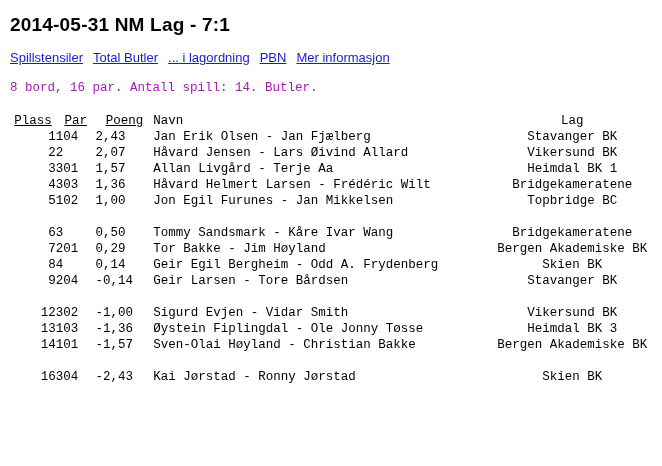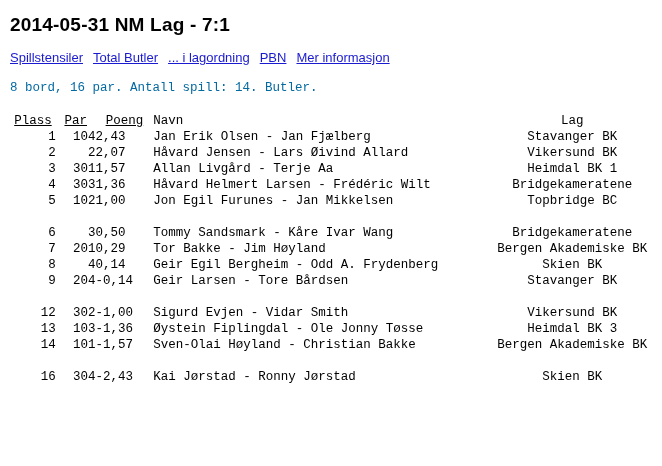--- a/index.html
+++ b/index.html
@@ -34,21 +34,21 @@
   .navlinks a {
     color: #1a1ad0;
     text-decoration: underline;
     margin-right: 10px;
     cursor: pointer;
   }
   .summary {
     margin: 16px 0 0 2px;
     font-family: "Liberation Mono", monospace;
     font-size: 12.5px;
-    color: #0369a1;
+    color: #a21caf;
     white-space: pre;
   }
   .table-wrap {
     margin: 18px 0 0 2px;
     font-family: "Liberation Mono", monospace;
     font-size: 12.5px;
     line-height: 16px;
   }
   table.results {
     border-collapse: collapse;
@@ -58,21 +58,21 @@
   table.results td {
     padding: 0;
     font-weight: normal;
     font-family: "Liberation Mono", monospace;
     font-size: 12.5px;
     line-height: 16px;
     white-space: pre;
     vertical-align: top;
   }
   .c-plass { width: 46px; text-align: right; padding-right: 6px; }
-  .c-par   { width: 40px; text-align: right; padding-right: 6px; }
+  .c-par   { width: 40px; text-align: left; padding-right: 6px; }
   .c-poeng { width: 58px; padding-right: 20px; }
   .c-navn  { width: 330px; text-align: left; }
   .c-lag   { width: 180px; text-align: center; }
   thead th.c-plass,
   thead th.c-par,
   thead th.c-poeng {
     text-align: center;
     text-decoration: underline;
   }
   thead th {

